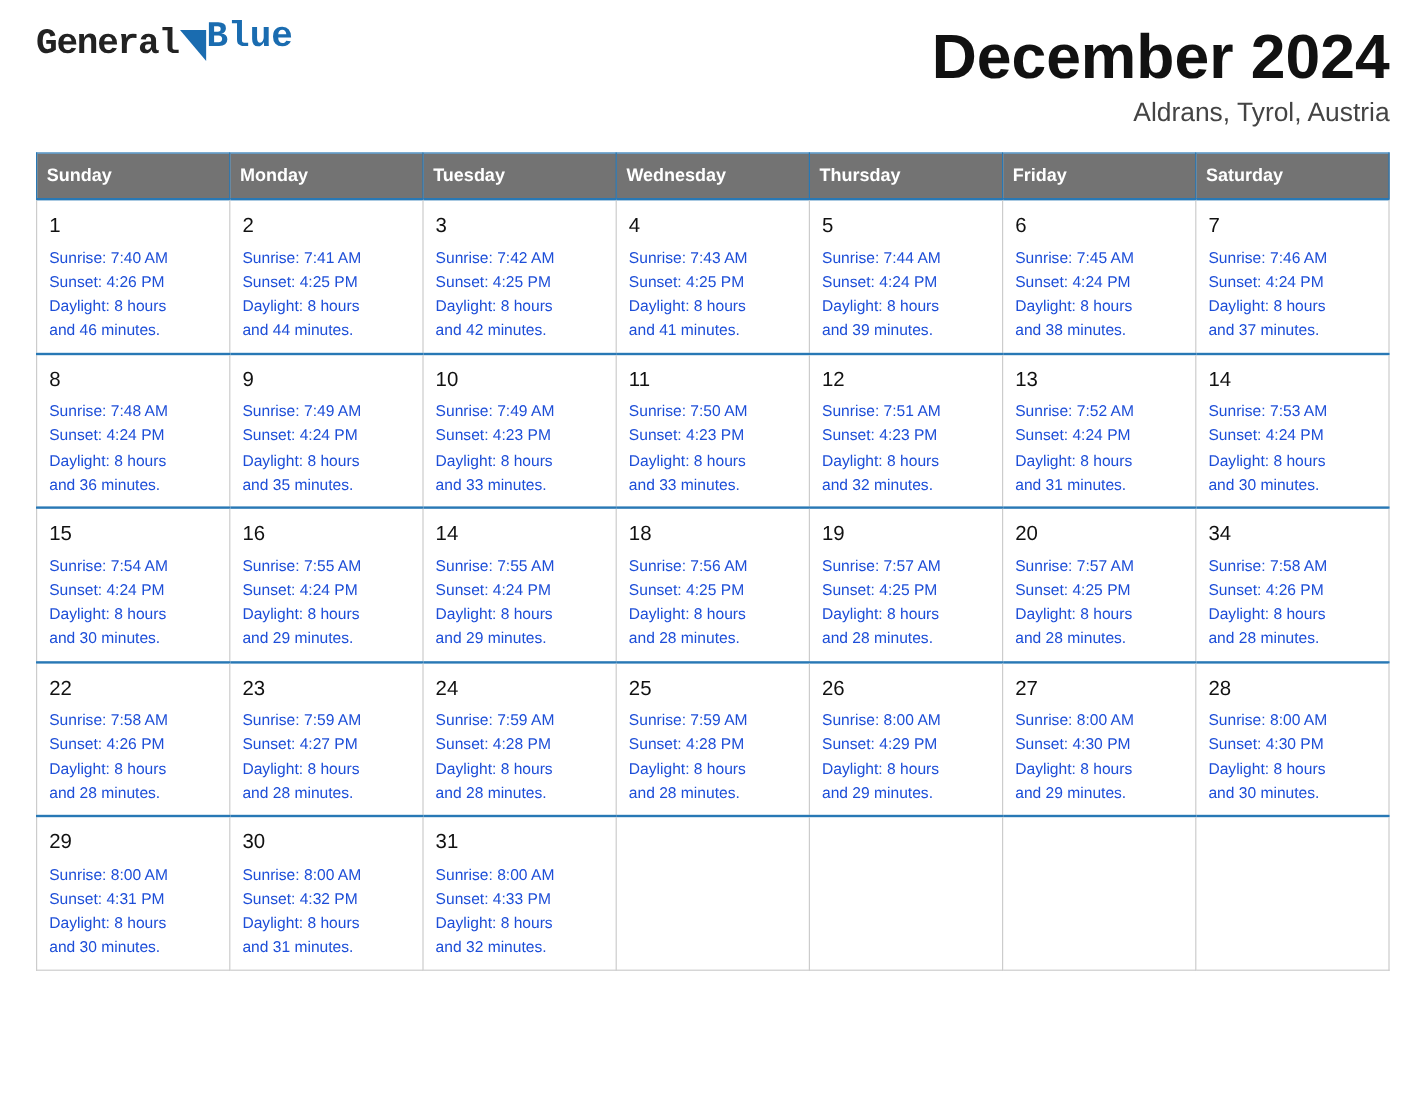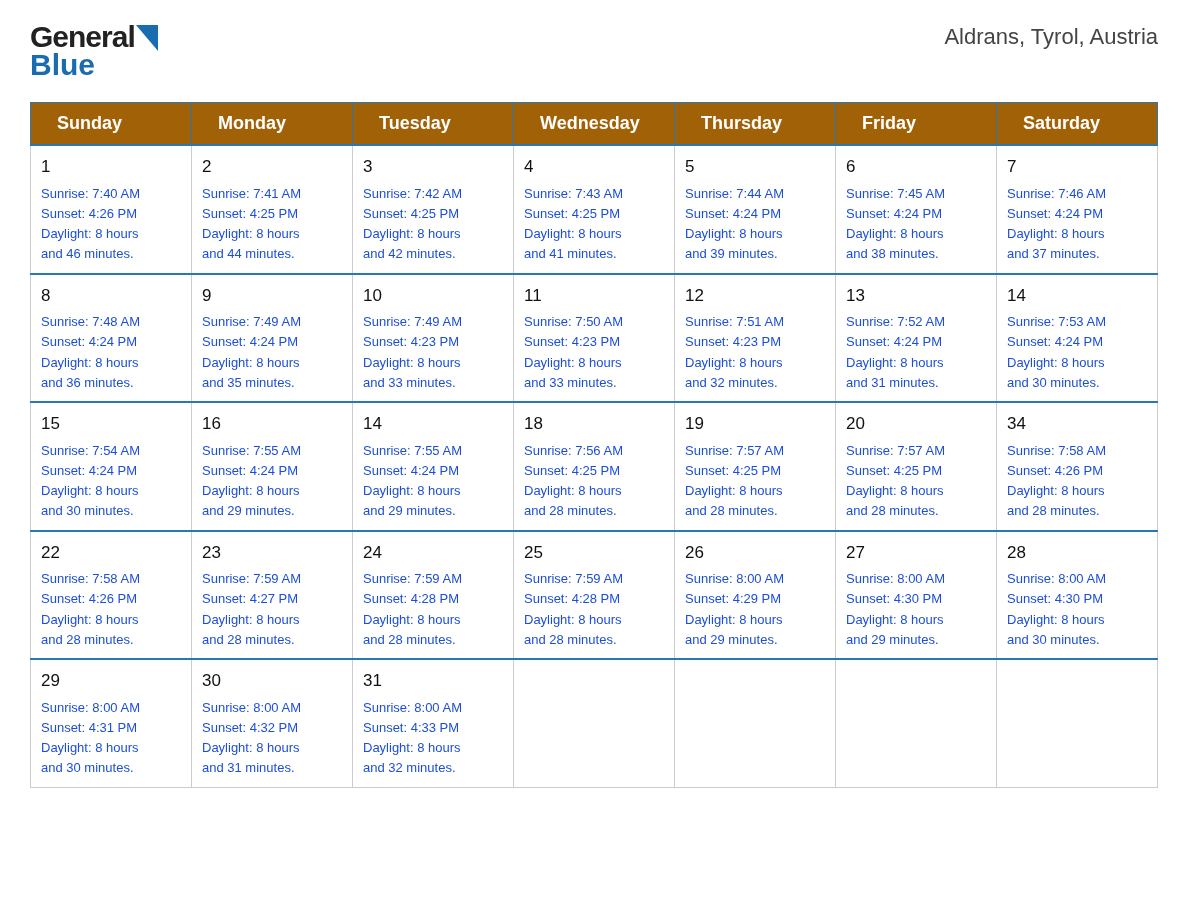--- a/index.html
+++ b/index.html
@@ -12,21 +12,22 @@
       padding: 20px 30px;
     }
     .header {
       display: flex;
       justify-content: space-between;
       align-items: flex-start;
       margin-bottom: 20px;
     }
     .logo-area {
       display: flex;
-      flex-direction: column;
+      flex-direction: row;
+      font-family: Liberation Mono, monospace;
     }
     .title-area {
       text-align: right;
     }
     .month-title {
       font-size: 52px;
       font-weight: bold;
       color: #111;
       line-height: 1.1;
     }
@@ -35,25 +36,25 @@
       color: #444;
       margin-top: 4px;
     }
     
     .calendar-table {
       width: 100%;
       border-collapse: collapse;
       border: 1px solid #bbb;
     }
     .calendar-table th {
-      background-color: #a16207;
+      background-color: #737373;
       color: #fff;
-      font-size: 18px;
+      font-size: 15px;
       font-weight: bold;
-      padding: 10px 26px;
+      padding: 10px 8px;
       text-align: left;
       border: 1px solid #2878b5;
     }
     .calendar-table td {
       vertical-align: top;
       padding: 8px 10px;
       border: 1px solid #ccc;
       border-top: 2px solid #2878b5;
       font-size: 13.5px;
       line-height: 1.5;
@@ -116,20 +117,21 @@
         <span class="blue-arrow">
           <svg width="22" height="26" viewBox="0 0 22 26">
             <polygon points="0,0 22,0 22,26" fill="#1a6cb0"></polygon>
           </svg>
         </span>
       </span>
     </div>
     <div class="logo-line2">Blue</div>
   </div>
   <div class="title-area">
+    <div class="month-title">December 2024</div>
     <div class="subtitle">Aldrans, Tyrol, Austria</div>
   </div>
 </div>
 
 <table class="calendar-table">
   <thead>
     <tr>
 
     <th>Sunday</th>
         <th>Monday</th>

